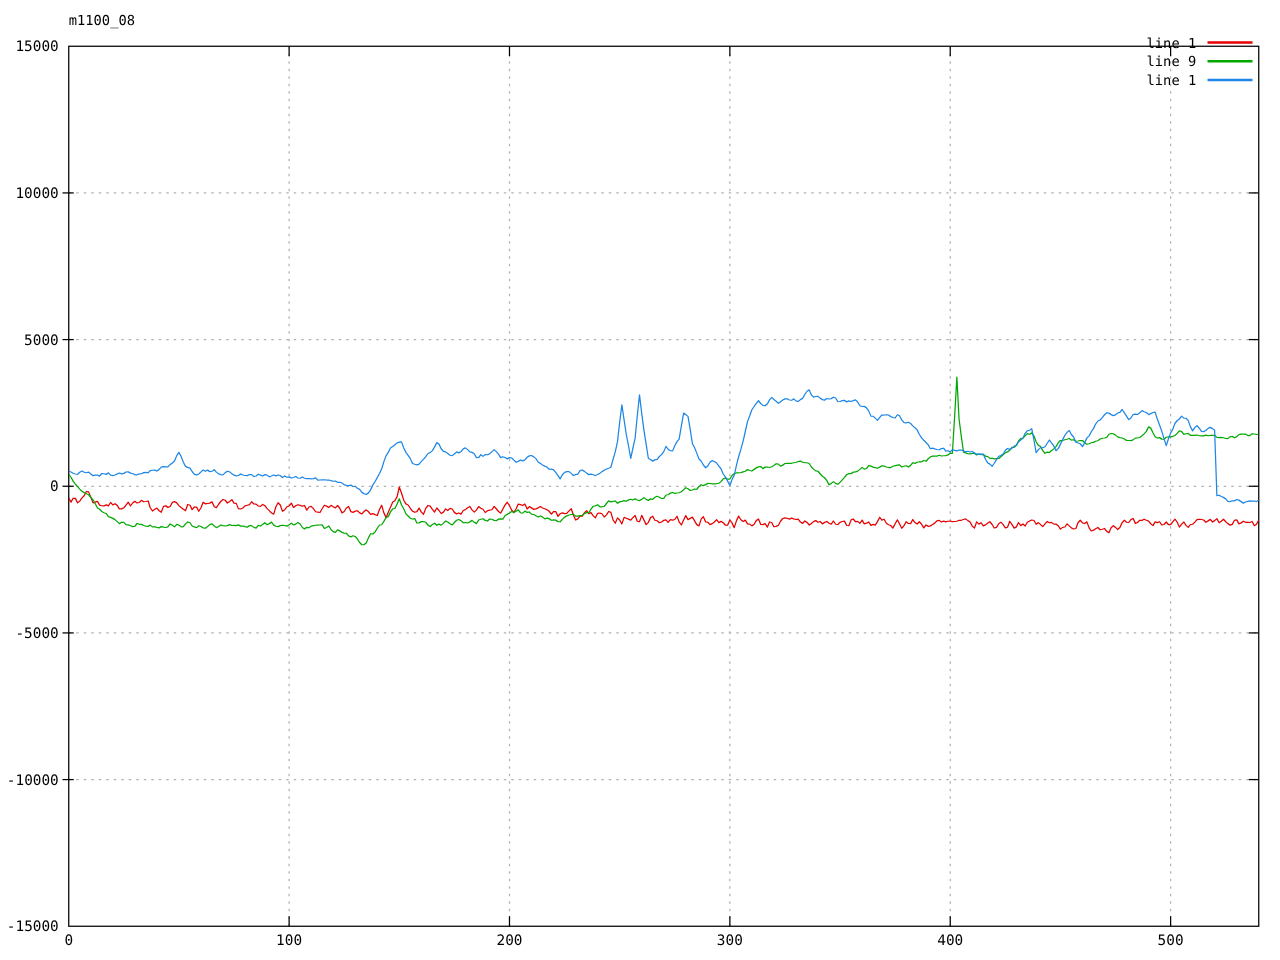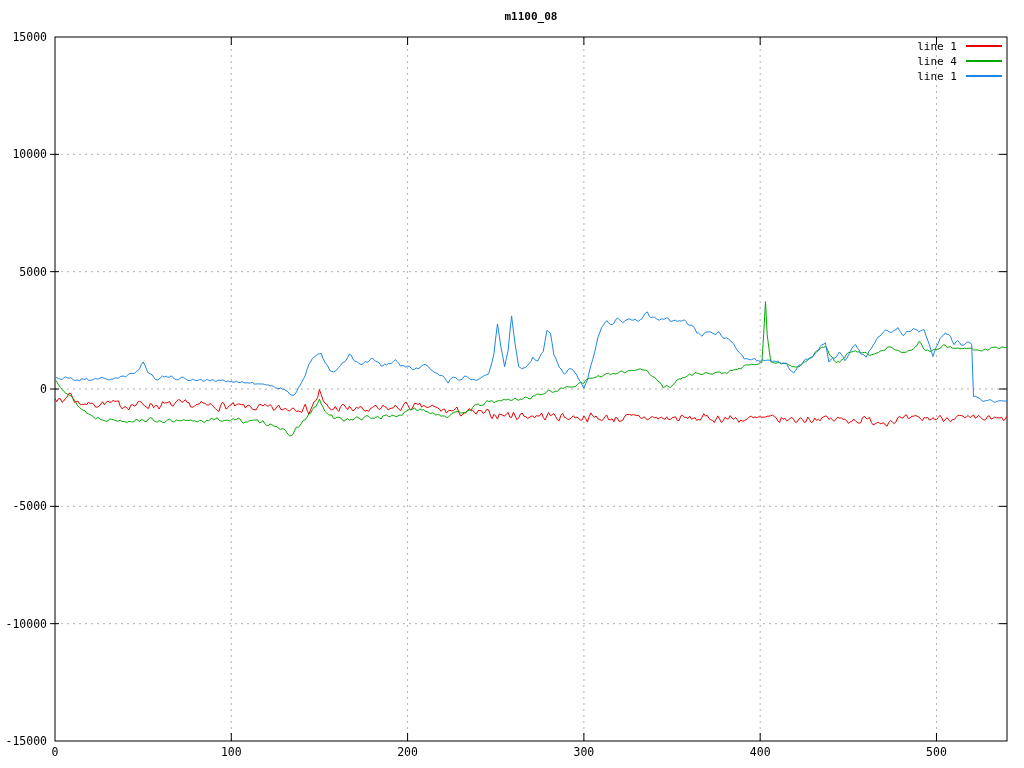--- a/index.html
+++ b/index.html
@@ -1,21 +1,21 @@
 <!DOCTYPE html>
 <html><head>
 <meta charset="utf-8">
 <style>
   html,body{margin:0;padding:0;background:#ffffff;}
   body{width:1024px;height:768px;position:relative;overflow:hidden;
        font-family:"DejaVu Sans Mono","Liberation Mono",monospace;}
   #plot-svg{position:absolute;left:0;top:0;}
-  .chart-title{position:absolute;left:55px;top:10px;width:952px;text-align:center;
-       font-size:11px;color:#000;letter-spacing:0px;font-weight:bold;}
-  .legend{position:absolute;top:40px;left:0;width:1002px;display:flex;
+  .chart-title{position:absolute;left:55px;top:10px;width:952px;text-align:left;
+       font-size:11px;color:#000;letter-spacing:0px;}
+  .legend{position:absolute;top:28px;left:0;width:1002px;display:flex;
        flex-direction:column;align-items:flex-end;gap:3px;}
   .legend-row{display:flex;align-items:center;gap:9px;height:12px;}
   .legend-label{font-size:11px;color:#000;}
   .legend-sample{display:inline-block;width:36px;height:2px;}
 </style>
 </head>
 <body>
 
 <div class="chart-title">m1100_08</div>
 
@@ -75,20 +75,20 @@
       <polyline points="55.0,377.0 56.8,377.6 58.5,378.6 60.3,379.2 62.1,379.4 63.8,377.8 65.6,376.8 67.3,377.8 69.1,378.2 70.9,377.7 72.6,379.2 74.4,380.5 76.2,380.1 77.9,380.0 79.7,380.9 81.4,378.8 83.2,379.0 85.0,379.5 86.7,378.3 88.5,380.1 90.3,380.5 92.0,380.0 93.8,379.1 95.5,378.4 97.3,379.1 99.1,378.7 100.8,377.6 102.6,377.5 104.4,378.5 106.1,378.8 107.9,379.8 109.7,379.8 111.4,379.1 113.2,379.0 114.9,378.1 116.7,377.9 118.5,378.2 120.2,376.5 122.0,376.2 123.8,376.1 125.5,376.8 127.3,375.5 129.0,373.7 130.8,373.3 132.6,373.5 134.3,373.5 136.1,371.7 137.9,370.4 139.6,368.8 141.4,364.5 143.1,361.9 144.9,365.2 146.7,369.8 148.4,373.1 150.2,373.9 152.0,374.5 153.7,377.2 155.5,379.5 157.3,379.9 159.0,379.2 160.8,377.5 162.5,376.0 164.3,377.0 166.1,376.1 167.8,377.3 169.6,377.0 171.4,375.8 173.1,377.7 174.9,379.1 176.6,379.7 178.4,379.9 180.2,378.1 181.9,377.0 183.7,377.5 185.5,379.0 187.2,380.1 189.0,380.7 190.7,380.4 192.5,379.3 194.3,380.0 196.0,380.4 197.8,380.5 199.6,379.6 201.3,379.7 203.1,381.2 204.9,380.8 206.6,379.4 208.4,380.1 210.1,380.8 211.9,379.7 213.7,380.1 215.4,381.5 217.2,380.8 219.0,380.0 220.7,380.7 222.5,380.0 224.2,380.4 226.0,382.0 227.8,380.8 229.5,381.8 231.3,381.5 233.1,382.3 234.8,382.0 236.6,381.2 238.3,382.4 240.1,382.6 241.9,381.6 243.6,382.6 245.4,382.9 247.2,382.8 248.9,383.1 250.7,382.9 252.5,382.3 254.2,384.1 256.0,384.0 257.7,383.9 259.5,383.9 261.3,384.0 263.0,384.0 264.8,384.5 266.6,385.0 268.3,384.9 270.1,385.8 271.8,385.8 273.6,386.4 275.4,387.9 277.1,388.3 278.9,388.5 280.7,388.1 282.4,389.2 284.2,389.1 285.9,390.6 287.7,391.5 289.5,393.9 291.2,394.9 293.0,395.6 294.8,394.3 296.5,391.9 298.3,387.9 300.1,385.2 301.8,382.1 303.6,378.8 305.3,375.2 307.1,369.3 308.9,364.5 310.6,361.9 312.4,358.4 314.2,357.2 315.9,355.8 317.7,354.3 319.4,353.7 321.2,353.5 323.0,358.4 324.7,361.9 326.5,364.3 328.3,366.9 330.0,370.8 331.8,371.4 333.5,371.9 335.3,371.3 337.1,369.1 338.8,367.5 340.6,365.3 342.4,362.8 344.1,362.1 345.9,360.5 347.7,357.5 349.4,354.1 351.2,355.3 352.9,359.0 354.7,361.1 356.5,361.5 358.2,362.8 360.0,364.2 361.8,364.5 363.5,363.2 365.3,361.5 367.0,362.3 368.8,361.4 370.6,359.1 372.3,358.3 374.1,359.7 375.9,361.5 377.6,361.9 379.4,363.0 381.1,366.1 382.9,366.0 384.7,363.8 386.4,365.1 388.2,363.6 390.0,363.8 391.7,363.1 393.5,361.3 395.3,359.7 397.0,361.3 398.8,363.3 400.5,366.1 402.3,365.4 404.1,366.0 405.8,367.1 407.6,366.1 409.4,366.4 411.1,368.1 412.9,369.8 414.6,369.1 416.4,368.0 418.2,368.7 419.9,367.9 421.7,365.8 423.5,364.7 425.2,364.4 427.0,365.5 428.7,366.9 430.5,369.6 432.3,370.7 434.0,372.0 435.8,372.9 437.6,373.7 439.3,375.4 441.1,375.3 442.9,375.9 444.6,377.9 446.4,380.5 448.1,383.1 449.9,379.8 451.7,377.9 453.4,377.3 455.2,377.3 457.0,378.7 458.7,380.4 460.5,379.7 462.2,379.3 464.0,376.5 465.8,376.0 467.5,377.1 469.3,378.5 471.1,379.7 472.8,379.3 474.6,379.8 476.3,380.4 478.1,379.6 479.9,378.7 481.6,377.3 483.4,376.2 485.2,375.2 486.9,374.6 488.7,373.8 490.5,367.3 492.2,361.5 494.0,353.3 495.7,338.1 497.5,323.9 499.3,336.1 501.0,347.4 502.8,356.6 504.6,366.7 506.3,358.6 508.1,350.5 509.8,332.8 511.6,315.9 513.4,330.9 515.1,343.9 516.9,355.3 518.7,366.8 520.4,367.6 522.2,368.9 523.9,367.9 525.7,367.5 527.5,365.2 529.2,363.7 531.0,361.3 532.8,357.1 534.5,359.4 536.3,360.6 538.1,360.7 539.8,356.6 541.6,353.3 543.3,351.3 545.1,340.7 546.9,330.5 548.6,331.7 550.4,333.1 552.2,343.7 553.9,354.8 555.7,358.2 557.4,362.5 559.2,367.2 561.0,369.0 562.7,372.0 564.5,374.2 566.3,372.6 568.0,369.8 569.8,368.5 571.5,369.2 573.3,370.4 575.1,372.9 576.8,375.0 578.6,379.2 580.4,381.7 582.1,384.9 583.9,388.4 585.7,383.5 587.4,380.1 589.2,372.1 590.9,365.4 592.7,359.5 594.5,352.9 596.2,345.4 598.0,337.3 599.8,332.6 601.5,327.8 603.3,325.2 605.0,322.7 606.8,320.6 608.6,322.8 610.3,324.3 612.1,324.5 613.9,323.2 615.6,319.9 617.4,317.9 619.1,319.6 620.9,321.0 622.7,322.7 624.4,321.4 626.2,320.0 628.0,319.1 629.7,319.0 631.5,320.0 633.3,320.2 635.0,319.1 636.8,320.7 638.5,321.2 640.3,319.7 642.1,318.7 643.8,315.6 645.6,313.0 647.4,311.9 649.1,316.0 650.9,317.7 652.6,317.2 654.4,317.1 656.2,318.5 657.9,319.7 659.7,320.1 661.5,318.8 663.2,319.2 665.0,318.9 666.7,317.8 668.5,318.4 670.3,321.4 672.0,321.2 673.8,320.5 675.6,320.3 677.3,321.5 679.1,320.7 680.9,321.2 682.6,320.5 684.4,319.9 686.1,321.6 687.9,324.6 689.7,325.2 691.4,325.1 693.2,326.3 695.0,328.9 696.7,332.9 698.5,333.0 700.2,334.5 702.0,336.3 703.8,333.9 705.5,332.0 707.3,332.0 709.1,331.9 710.8,332.0 712.6,333.3 714.3,334.0 716.1,334.4 717.9,331.8 719.6,332.6 721.4,335.9 723.2,338.1 724.9,338.3 726.7,337.8 728.5,338.8 730.2,340.7 732.0,342.2 733.7,343.9 735.5,347.6 737.3,350.3 739.0,352.2 740.8,354.0 742.6,355.9 744.3,359.0 746.1,358.5 747.8,359.1 749.6,359.6 751.4,359.8 753.1,358.9 754.9,358.6 756.7,360.9 758.4,360.6 760.2,361.5 761.9,359.7 763.7,360.3 765.5,360.7 767.2,360.0 769.0,360.1 770.8,360.6 772.5,361.5 774.3,361.0 776.1,361.6 777.8,361.2 779.6,362.5 781.3,363.3 783.1,363.2 784.9,363.2 786.6,363.2 788.4,367.4 790.2,370.3 791.9,371.3 793.7,373.0 795.4,370.6 797.2,367.7 799.0,365.0 800.7,364.5 802.5,363.2 804.3,360.2 806.0,358.8 807.8,359.5 809.5,358.7 811.3,357.1 813.1,356.0 814.8,353.6 816.6,352.1 818.4,350.4 820.1,346.7 821.9,344.6 823.7,344.2 825.4,342.9 827.2,352.4 828.9,362.1 830.7,359.7 832.5,358.1 834.2,358.2 836.0,357.4 837.8,354.6 839.5,352.0 841.3,354.5 843.0,356.7 844.8,360.6 846.6,358.9 848.3,355.5 850.1,351.7 851.9,348.2 853.6,345.9 855.4,344.4 857.1,347.6 858.9,349.6 860.7,353.8 862.4,354.4 864.2,355.0 866.0,357.3 867.7,354.3 869.5,350.3 871.3,348.7 873.0,345.4 874.8,342.9 876.5,339.2 878.3,336.8 880.1,336.0 881.8,334.1 883.6,331.8 885.4,330.2 887.1,330.5 888.9,331.7 890.6,332.5 892.4,331.9 894.2,330.4 895.9,329.9 897.7,327.6 899.5,330.3 901.2,332.9 903.0,335.7 904.7,334.4 906.5,331.6 908.3,331.3 910.0,331.6 911.8,330.2 913.6,328.5 915.3,329.4 917.1,330.0 918.9,331.7 920.6,330.9 922.4,330.0 924.1,329.7 925.9,335.4 927.7,340.2 929.4,344.9 931.2,350.9 933.0,356.5 934.7,351.2 936.5,346.4 938.2,343.5 940.0,338.6 941.8,336.4 943.5,335.2 945.3,332.9 947.1,334.5 948.8,334.6 950.6,336.5 952.3,341.3 954.1,344.7 955.9,341.9 957.6,340.6 959.4,342.5 961.2,345.1 962.9,345.3 964.7,344.4 966.5,342.7 968.2,341.9 970.0,342.9 971.7,344.2 973.5,396.5 975.3,396.2 977.0,397.2 978.8,397.9 980.6,399.1 982.3,401.1 984.1,401.3 985.8,400.6 987.6,400.7 989.4,399.6 991.1,400.1 992.9,401.3 994.7,402.5 996.4,401.6 998.2,401.1 999.9,400.7 1001.7,400.9 1003.5,400.8 1005.2,401.3 1007.0,399.9" fill="none" stroke="#1e86e6" stroke-width="1" stroke-linejoin="round"></polyline>
     </g>
   </svg>
 
 <div class="legend">
   <div class="legend-row">
     <span class="legend-label">line 1</span>
     <span class="legend-sample" style="background: rgb(230, 0, 0);"></span>
   </div>
   <div class="legend-row">
-    <span class="legend-label">line 4</span>
+    <span class="legend-label">line 9</span>
     <span class="legend-sample" style="background: rgb(0, 168, 0);"></span>
   </div>
   <div class="legend-row">
     <span class="legend-label">line 1</span>
     <span class="legend-sample" style="background: rgb(30, 134, 230);"></span>
   </div>
 </div>
 
 </body></html>

